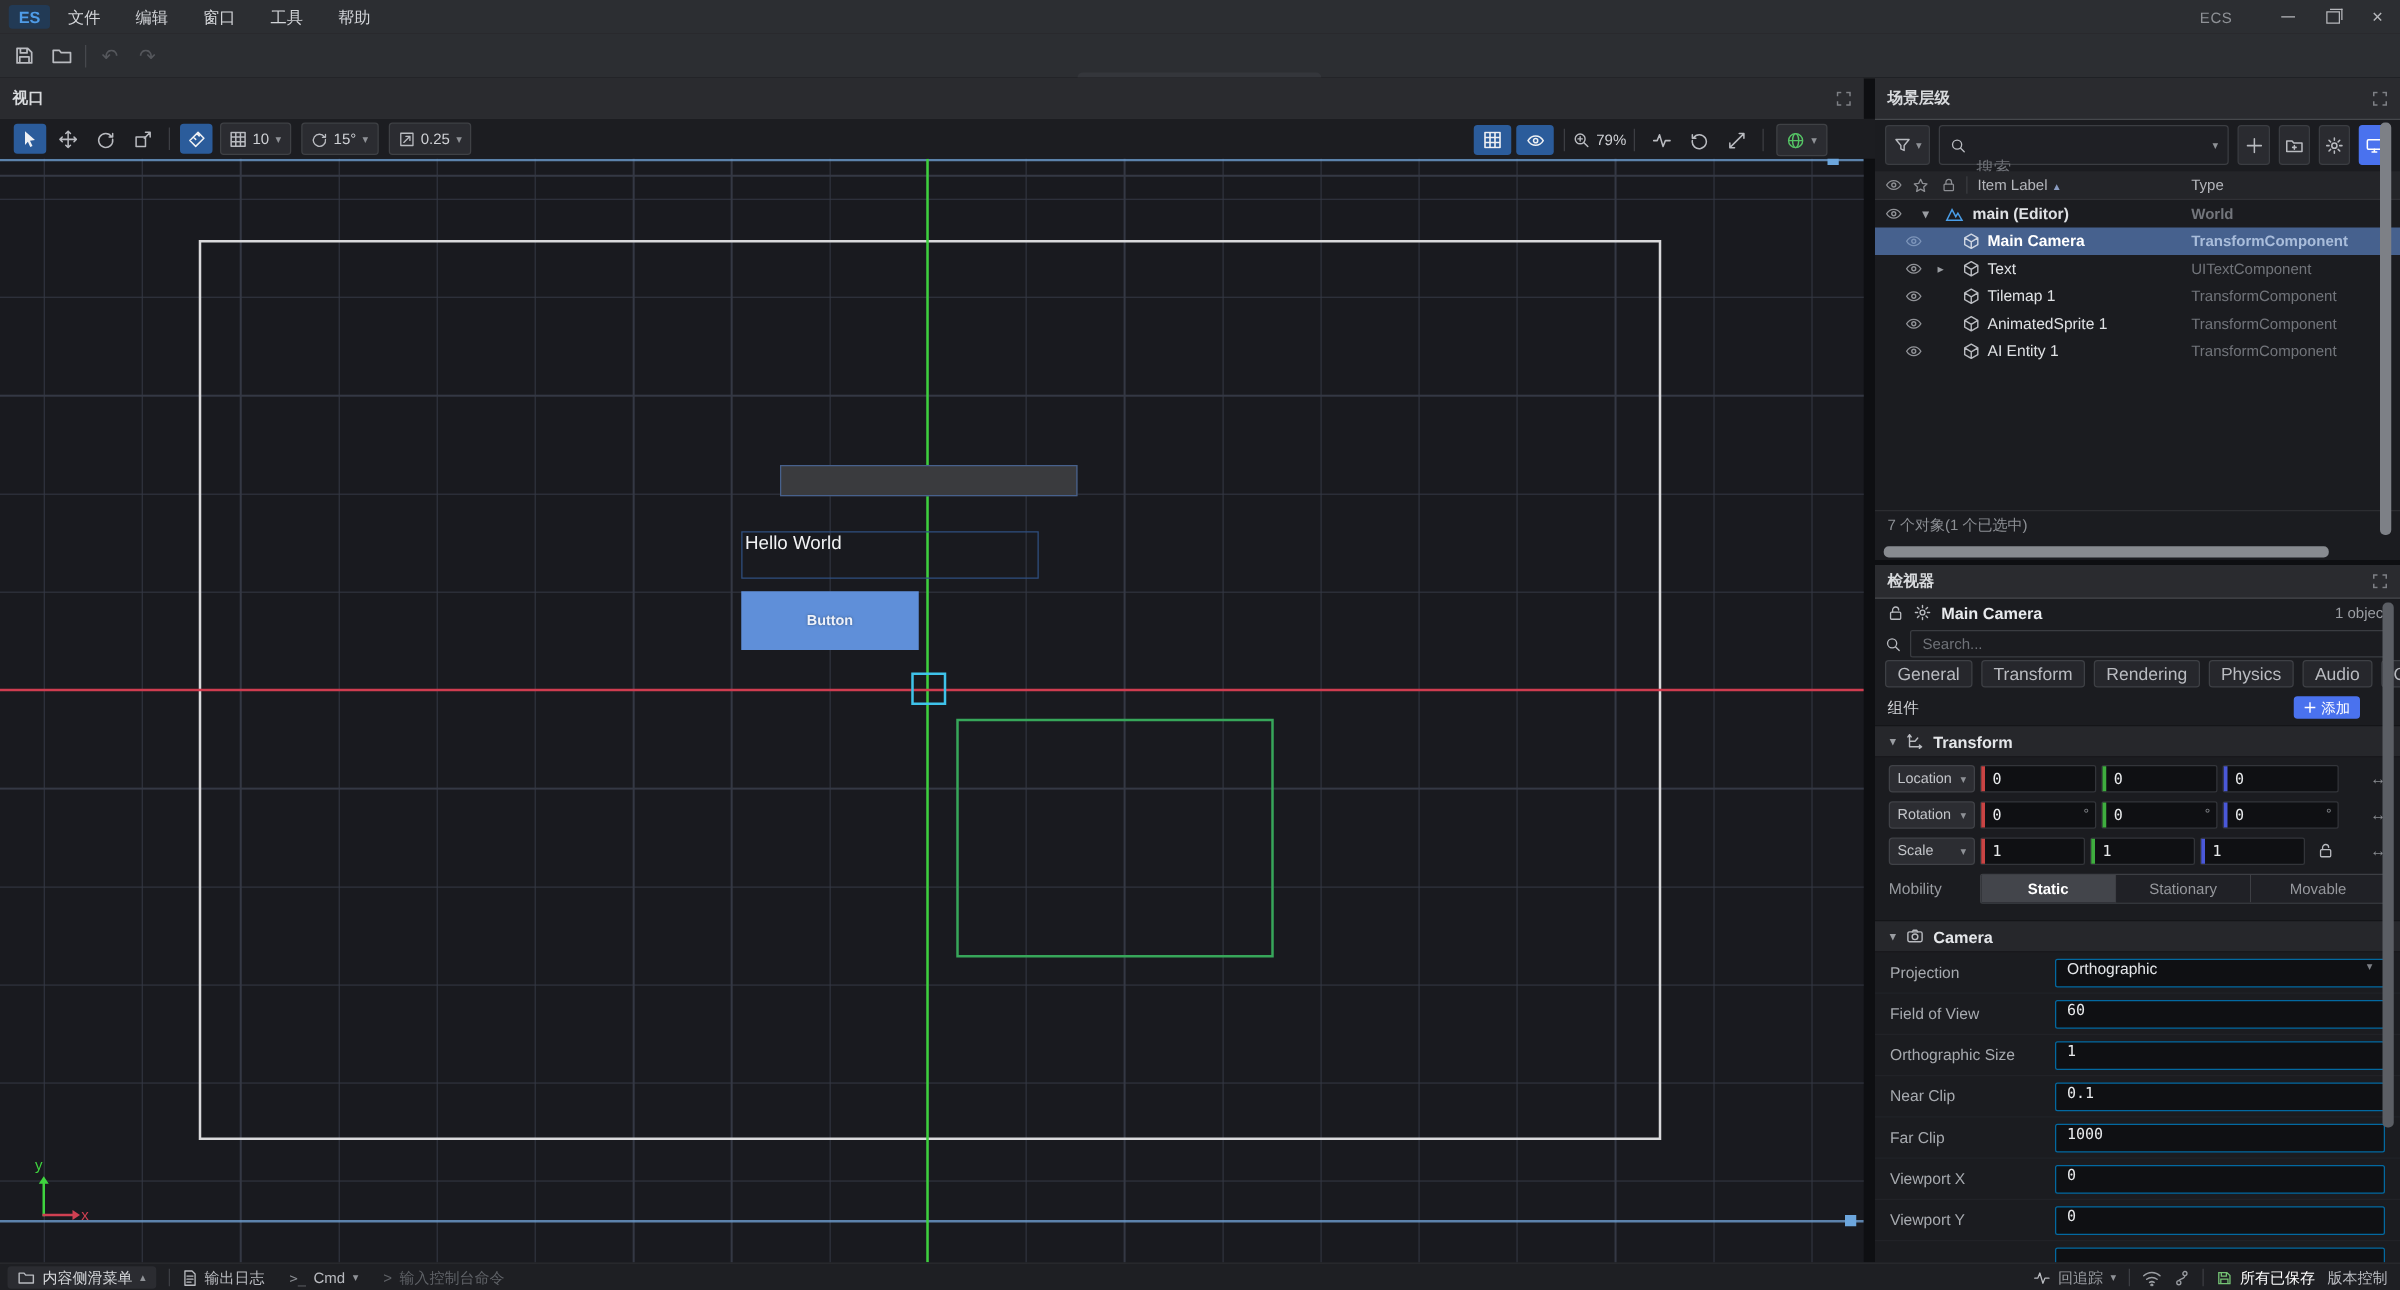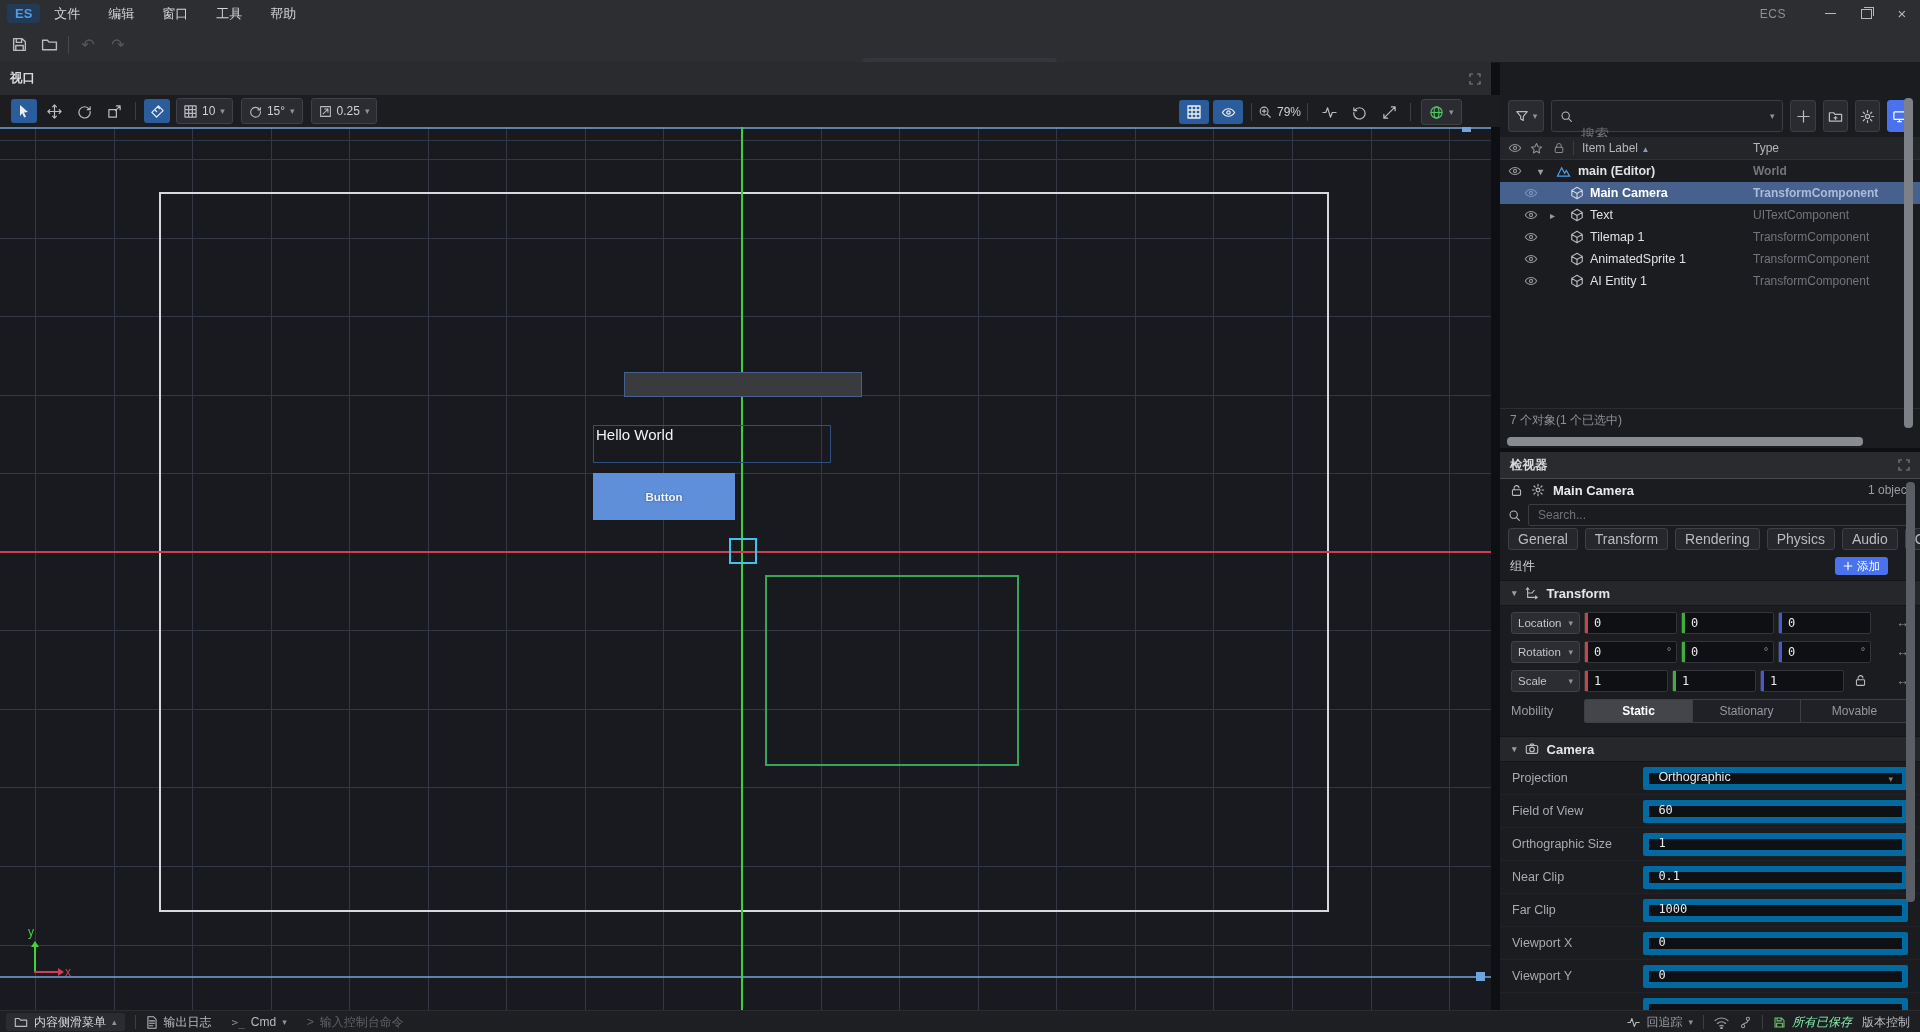--- a/index.html
+++ b/index.html
@@ -128,34 +128,34 @@
   .bar.r{background:#c94444;}.bar.g{background:#3fae3f;}.bar.b{background:#4a58d8;}
   .linkarrow{margin-left:auto;color:#8a8d92;font-size:13px;}
   #mobility-row{position:absolute;left:0;top:246px;width:420px;height:26px;display:flex;align-items:center;padding:0 11px;box-sizing:border-box;}
   #mobility-row .mlabel{width:73px;font-size:12.5px;color:#989ba0;}
   .seg{flex:1;height:22px;border:1px solid #3d3f44;border-radius:2px;display:flex;overflow:hidden;}
   .seg .opt{flex:1;display:flex;align-items:center;justify-content:center;font-size:12px;color:#96989d;background:#202126;border-right:1px solid #3d3f44;}
   .seg .opt:last-child{border-right:none;}
   .seg .opt.active{background:#43454b;color:#fff;font-weight:bold;}
   .prop-row{position:absolute;left:0;width:420px;height:33px;display:flex;align-items:center;padding:0 12px;box-sizing:border-box;border-bottom:1px solid #212227;}
   .prop-row .plabel{width:140px;font-size:12.5px;color:#a7aaaf;}
-  .pfield{width:280px;height:23px;background:#0f1013;border:6px solid #0369a1;border-radius:2px;display:flex;align-items:flex-end;
+  .pfield{width:280px;height:23px;background:#0f1013;border:1px solid #0369a1;border-radius:2px;display:flex;align-items:flex-start;
           box-sizing:border-box;font-family:"DejaVu Sans Mono",monospace;font-size:12px;color:#e8eaec;padding:0 9px;}
   .pfield.drop{font-family:"Liberation Sans",sans-serif;font-size:12.5px;color:#e4e6e9;}
   .pfield .dchev{margin-left:auto;color:#7d8086;font-size:9px;}
 
   
   #statusbar{left:0;top:1010px;width:1920px;height:22px;background:#1e1f23;border-top:1px solid #2b2c30;
              display:flex;align-items:center;font-size:12px;}
   .sb-btn{margin-left:6px;height:18px;background:#2b2c31;border-radius:3px;display:flex;align-items:center;padding:0 8px;gap:6px;color:#d5d7da;}
   .sb-item{display:flex;align-items:center;gap:6px;color:#b9bbc0;margin:0 10px;}
   .sb-div{width:1px;height:14px;background:#3c3e43;}
   .sb-ph{color:#5e6166;}
   .sb-right{margin-left:auto;display:flex;align-items:center;gap:10px;padding-right:10px;}
-  .green-txt{color:#86efac;font-style:italic;}
+  .green-txt{color:#ffffff;}
 </style>
 </head>
 <body>
 
 <div id="titlebar" class="abs flex">
   <span class="es-badge">ES</span>
   <span class="menu-item">文件</span>
   <span class="menu-item">编辑</span>
   <span class="menu-item">窗口</span>
   <span class="menu-item">工具</span>
@@ -332,20 +332,26 @@
     <div class="abs axis-y-label">y</div>
     <div class="abs axis-y-head"></div>
     <div class="abs axis-y-line"></div>
     <div class="abs axis-x-line"></div>
     <div class="abs axis-x-head"></div>
     <div class="abs axis-x-label">x</div>
   </div>
 </div>
 
 <div class="rpanel abs" style="top:62px;height:386px;">
+  <div class="panel-head">
+    <span>场景层级</span>
+    <svg class="expand-ic" width="12" height="12" viewBox="0 0 12 12" style="stroke:#9a9da2;fill:none;stroke-width:1.2;">
+        <path d="M1 4V1h3M8 1h3v3M11 8v3H8M4 11H1V8"></path>
+      </svg>
+  </div>
 
   <div id="hier-filter" class="abs">
     <div class="sq-btn" style="width:44px;gap:4px;">
       <svg class="ico" width="14" height="14" viewBox="0 0 16 16">
           <path d="M2 3h12L9.5 8.5V13l-3-1.5V8.5z"></path>
         </svg>
       <span class="chev">▾</span>
     </div>
     <div id="hier-search">
       <svg class="ico" width="13" height="13" viewBox="0 0 16 16">

